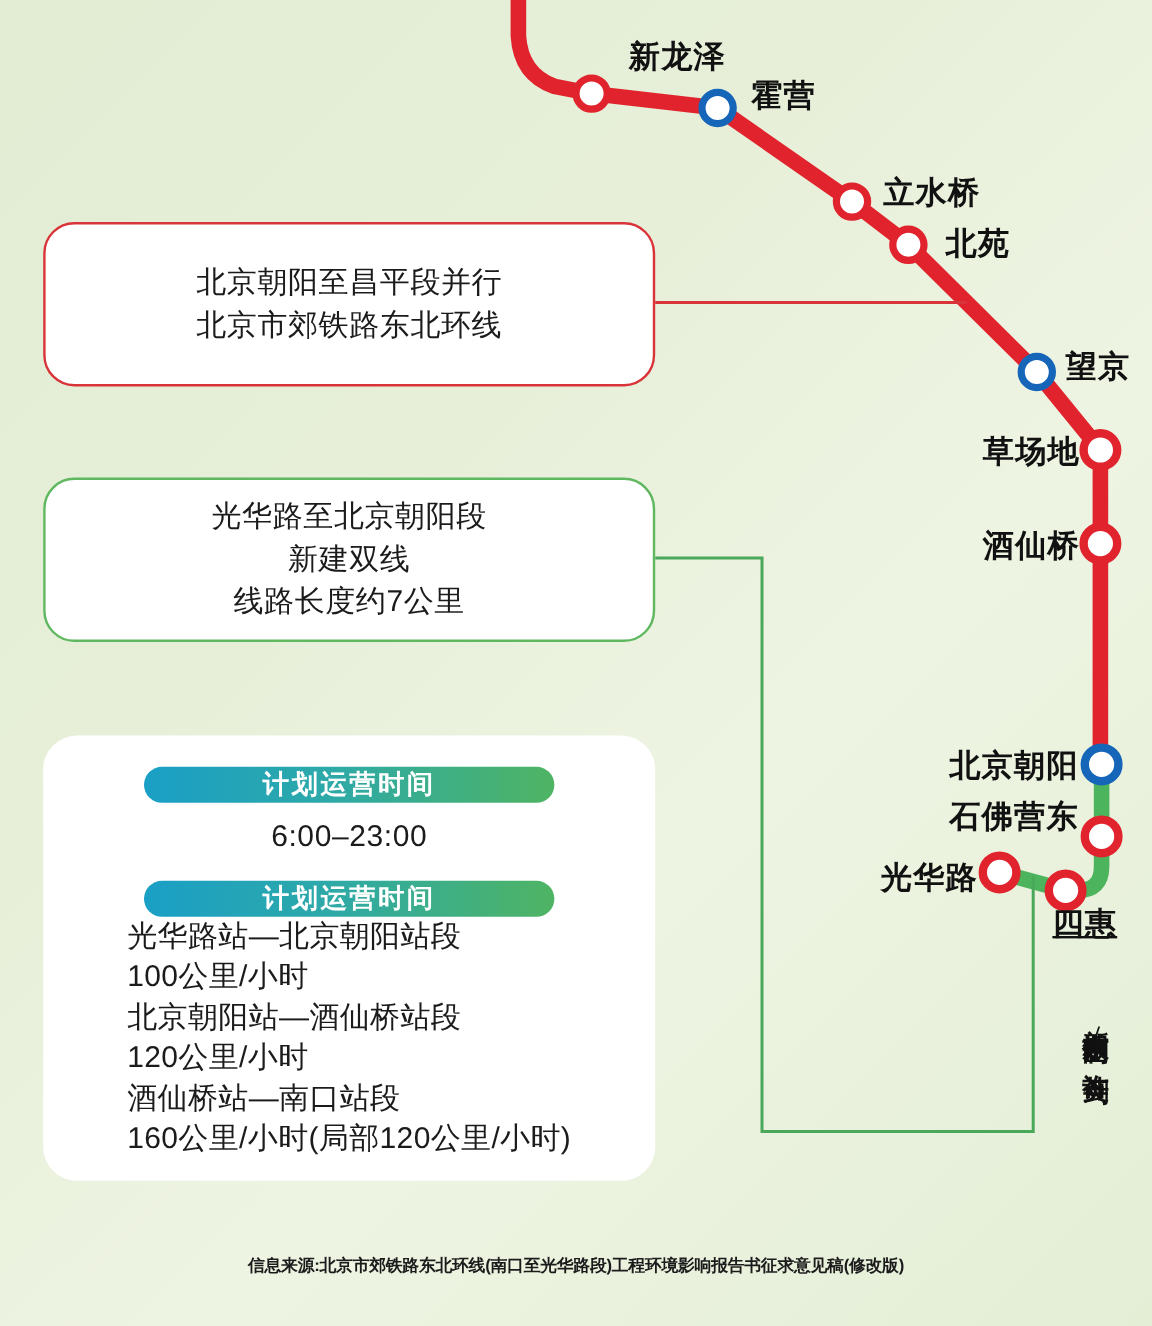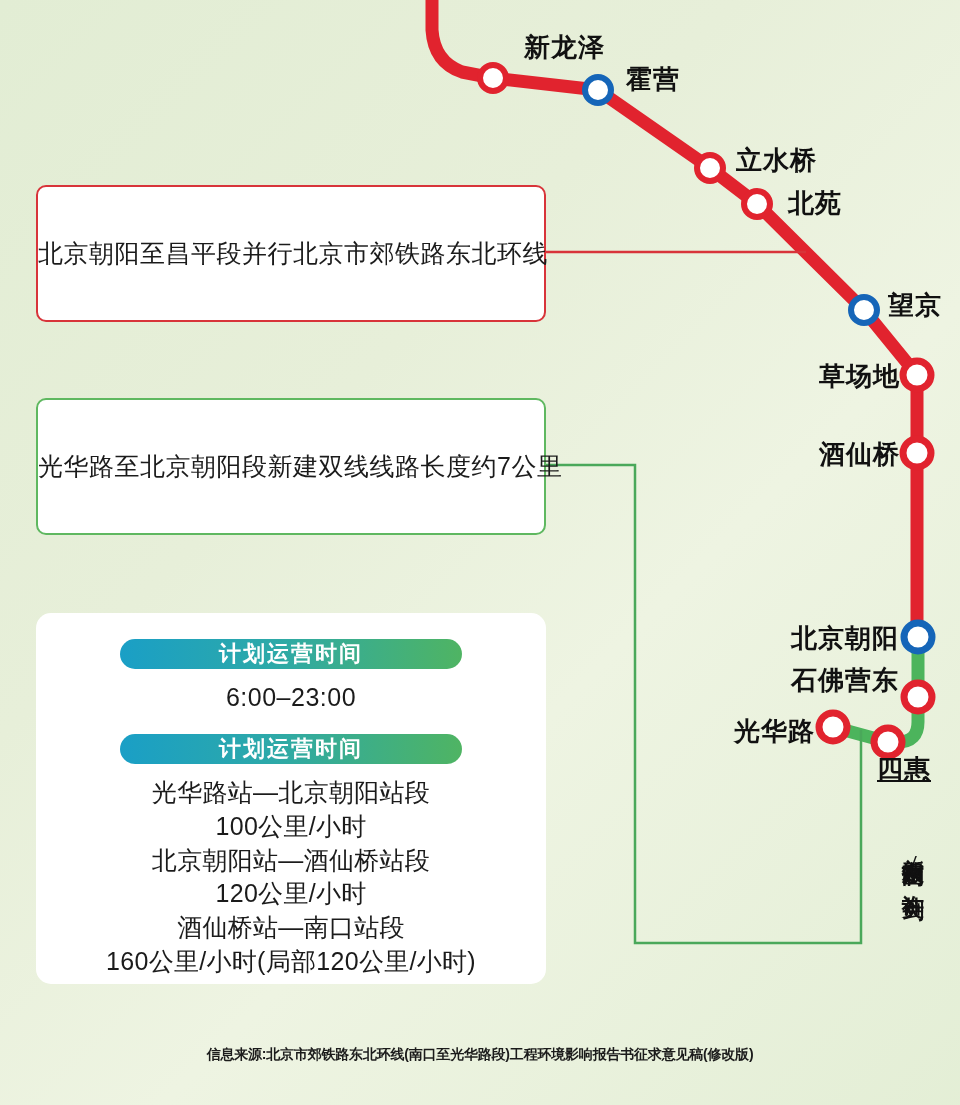--- a/index.html
+++ b/index.html
@@ -25,26 +25,26 @@
     left: 0;
     top: 0;
     width: 960px;
     height: 1105px;
   }
 
   
   .callout {
     position: absolute;
     background: #ffffff;
-    border-radius: 10px;
+    border-radius: 26px;
     box-sizing: border-box;
     display: flex;
-    flex-direction: row;
+    flex-direction: column;
     align-items: center;
-    justify-content: space-between;
+    justify-content: center;
     text-align: center;
   }
   .callout-red {
     left: 36px;
     top: 185px;
     width: 510px;
     height: 137px;
     border: 2px solid #d8343a;
   }
   .callout-green {
@@ -64,21 +64,21 @@
   }
 
   
   #info-card {
     position: absolute;
     left: 36px;
     top: 613px;
     width: 510px;
     height: 371px;
     background: #ffffff;
-    border-radius: 15px;
+    border-radius: 28px;
     box-sizing: border-box;
     padding: 26px 24px 20px 24px;
     display: flex;
     flex-direction: column;
     align-items: center;
   }
   .pill {
     width: 342px;
     height: 34px;
     border-radius: 17px;
@@ -92,24 +92,22 @@
     justify-content: center;
   }
   .pill-value {
     font-size: 25px;
     color: #1b1b1b;
     margin-top: 14px;
     margin-bottom: 22px;
     letter-spacing: 0.5px;
   }
   #speed-lines {
-    margin-top: 12px;
     display: flex;
     flex-direction: column;
-    align-items: center;
   }
   .speed-line {
     font-size: 25px;
     line-height: 1.35;
     color: #1b1b1b;
     letter-spacing: 0.3px;
     white-space: nowrap;
   }
 
   

